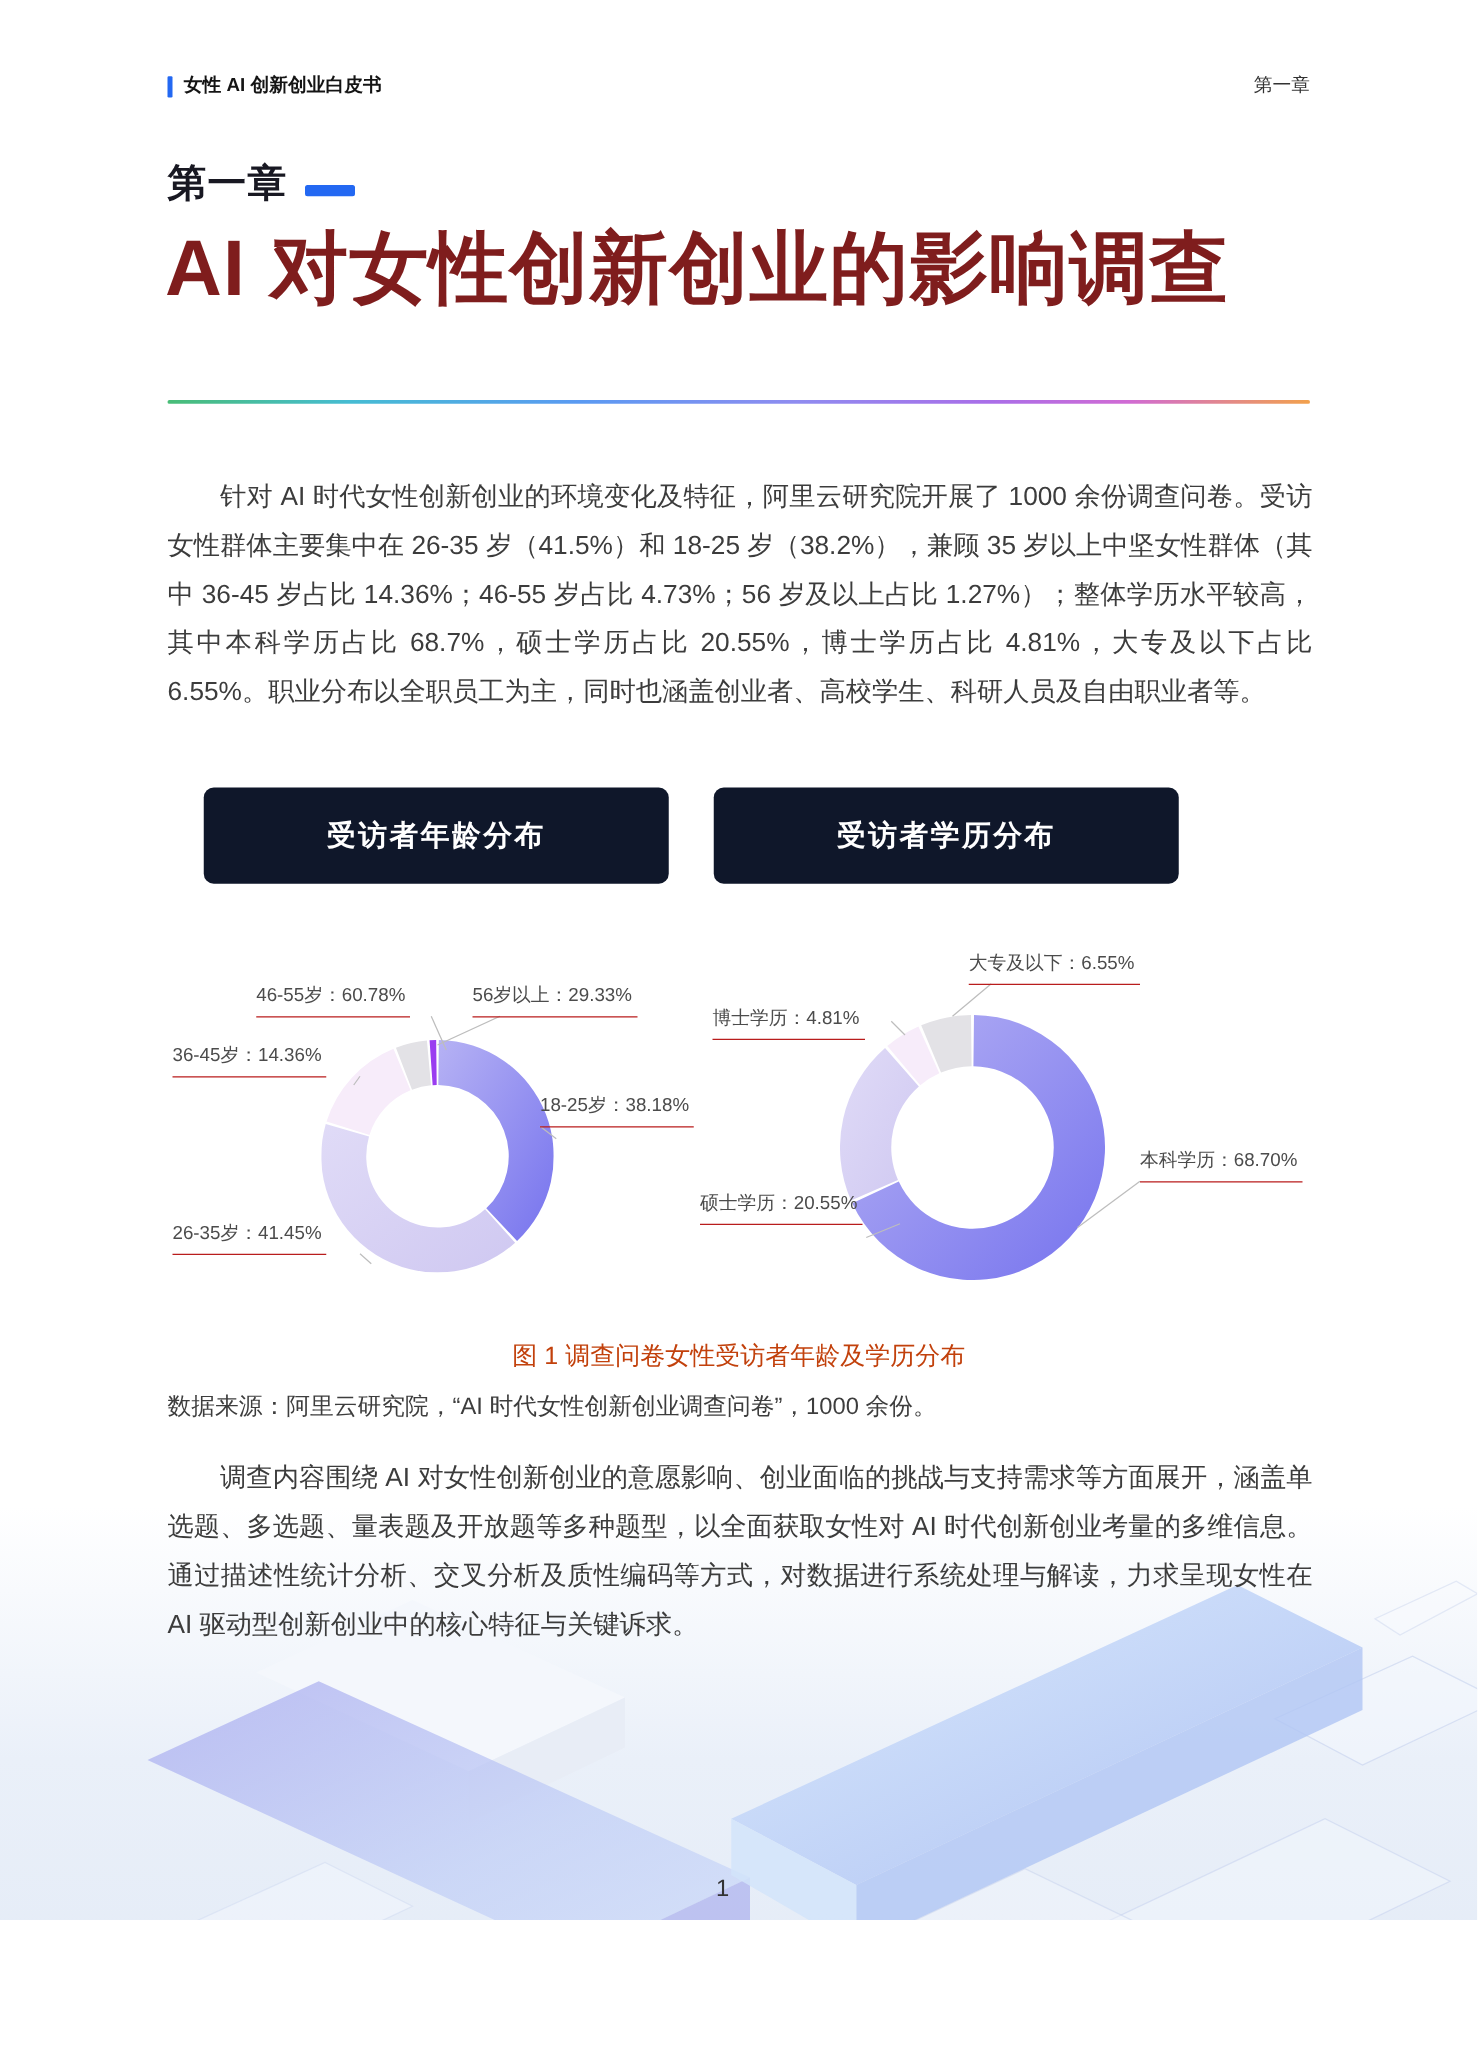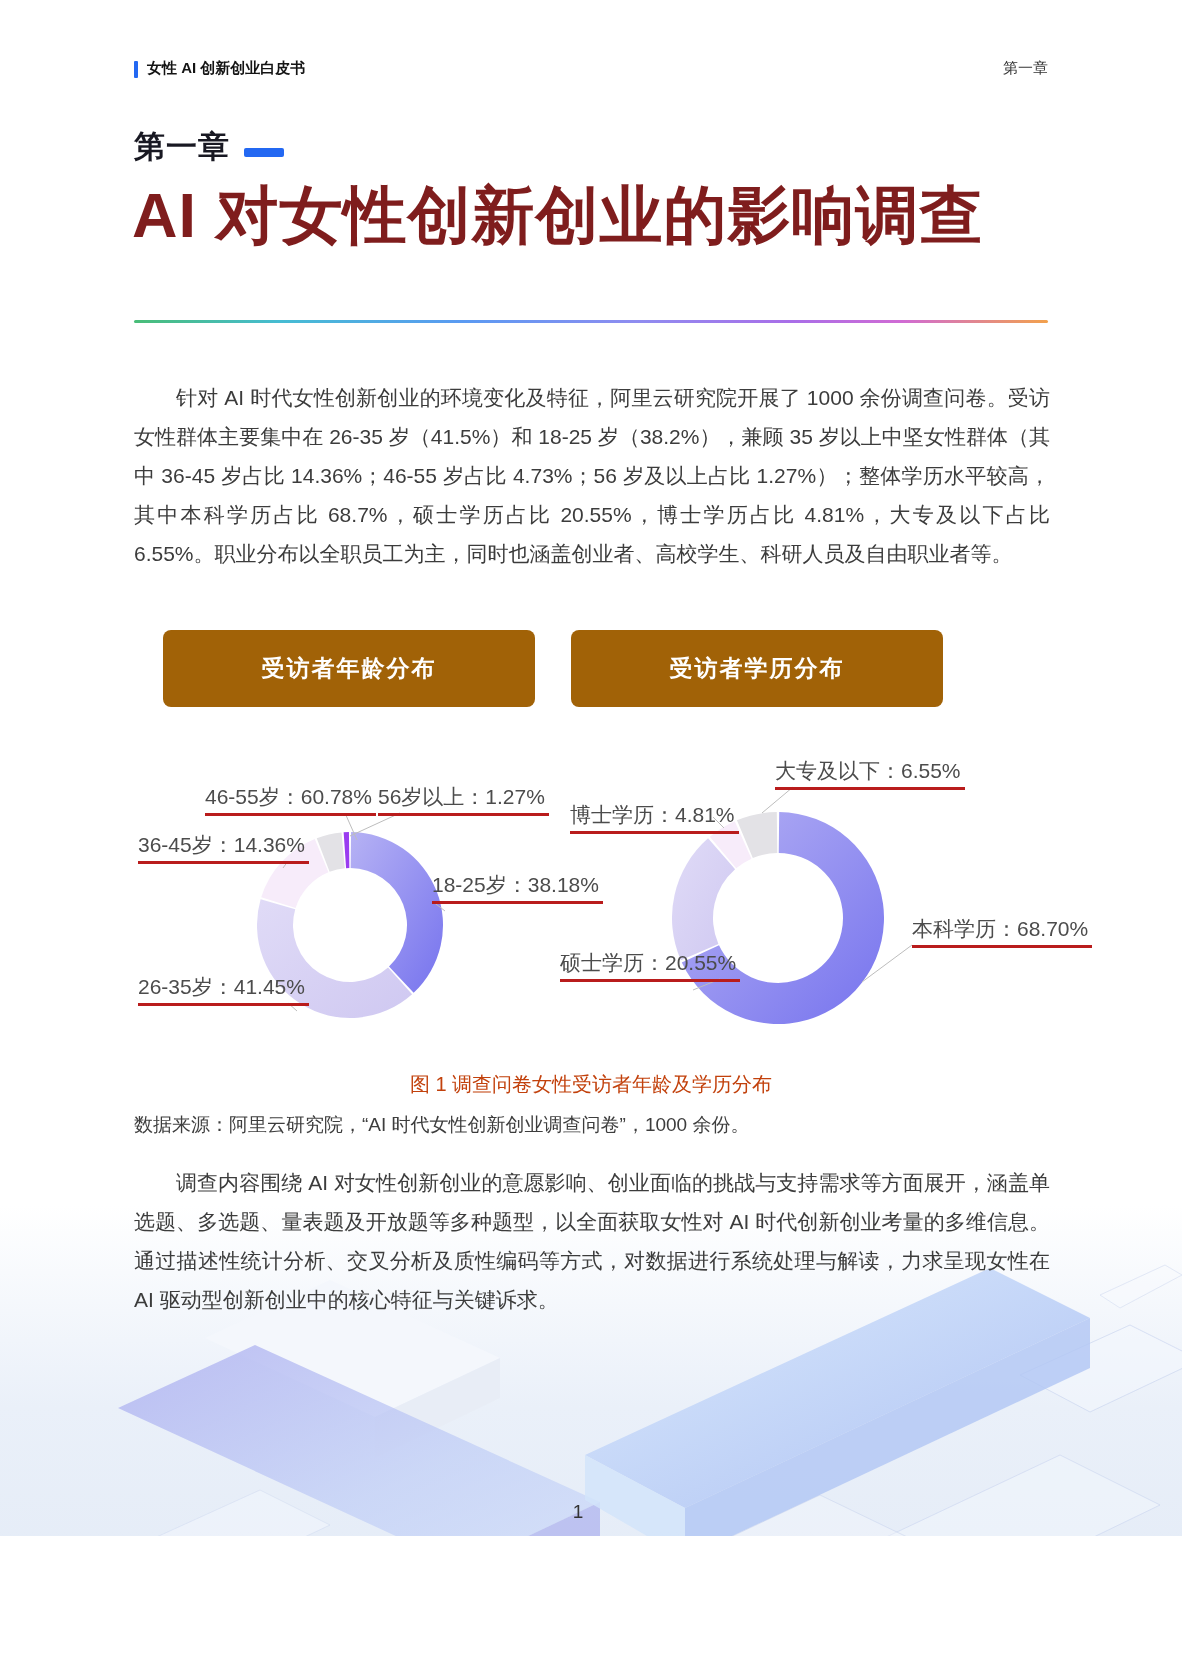--- a/index.html
+++ b/index.html
@@ -26,33 +26,33 @@
   }
   
   .para{
     position:absolute;left:134px;width:916px;z-index:2;
     font-size:21px;line-height:39px;color:#3c3c3c;text-align:justify;text-indent:2em;
   }
   #para1{top:378px;}
   #para2{top:1163px;}
   
   .chart-btn{
-    position:absolute;top:630px;width:372px;height:77px;border-radius:8px;background:#a16207;z-index:2;
+    position:absolute;top:630px;width:372px;height:77px;border-radius:8px;background:#0f172a;z-index:2;
     display:flex;align-items:center;justify-content:center;
     color:#ffffff;font-size:23px;font-weight:bold;letter-spacing:2px;
   }
   #chart-btn-age{left:163px;}
   #chart-btn-edu{left:571px;}
   
   .donut{position:absolute;z-index:1;}
   #donut-age{left:257px;top:832px;width:186px;height:186px;}
   #donut-edu{left:672px;top:812px;width:212px;height:212px;}
   .lbl{
-    position:absolute;z-index:2;font-size:21px;color:#4c4c4c;line-height:22px;
-    white-space:nowrap;padding:0 4px 5px 0;border-bottom:3px solid #b91c1c;
+    position:absolute;z-index:2;font-size:15px;color:#4c4c4c;line-height:22px;
+    white-space:nowrap;padding:0 4px 5px 0;border-bottom:1px solid #b91c1c;
   }
   #leader-lines{position:absolute;left:0;top:0;width:1182px;height:1654px;z-index:1;pointer-events:none;}
   
   .fig-caption{position:absolute;left:134px;top:1071px;width:914px;text-align:center;font-size:20px;color:#c2410c;z-index:2;}
   .fig-source{position:absolute;left:134px;top:1112px;width:916px;font-size:19px;color:#3d3d3d;z-index:2;}
   
   .bottom-wash{
     position:absolute;left:0;top:1205px;width:1182px;height:449px;z-index:0;
     background:linear-gradient(180deg,rgba(234,240,250,0) 0%,#eaf0f9 45%,#e2eaf6 100%);
   }
@@ -154,21 +154,21 @@
       <line x1="432" y1="901" x2="445" y2="911"></line>
       <line x1="288" y1="1003" x2="297" y2="1011"></line>
       <line x1="793" y1="787" x2="762" y2="813"></line>
       <line x1="713" y1="817" x2="724" y2="828"></line>
       <line x1="912" y1="945" x2="862" y2="982"></line>
       <line x1="720" y1="979" x2="693" y2="990"></line>
     </g>
   </svg>
 
   <div class="lbl" style="left:205px;top:786px;">46-55岁：60.78%</div>
-  <div class="lbl" style="left:378px;top:786px;">56岁以上：1.27%</div>
+  <div class="lbl" style="left:378px;top:786px;">56岁以上：29.33%</div>
   <div class="lbl" style="left:138px;top:834px;">36-45岁：14.36%</div>
   <div class="lbl" style="left:432px;top:874px;">18-25岁：38.18%</div>
   <div class="lbl" style="left:138px;top:976px;">26-35岁：41.45%</div>
 
   <div class="lbl" style="left:775px;top:760px;">大专及以下：6.55%</div>
   <div class="lbl" style="left:570px;top:804px;">博士学历：4.81%</div>
   <div class="lbl" style="left:912px;top:918px;">本科学历：68.70%</div>
   <div class="lbl" style="left:560px;top:952px;">硕士学历：20.55%</div>
 
   <div class="fig-caption">图 1 调查问卷女性受访者年龄及学历分布</div>

